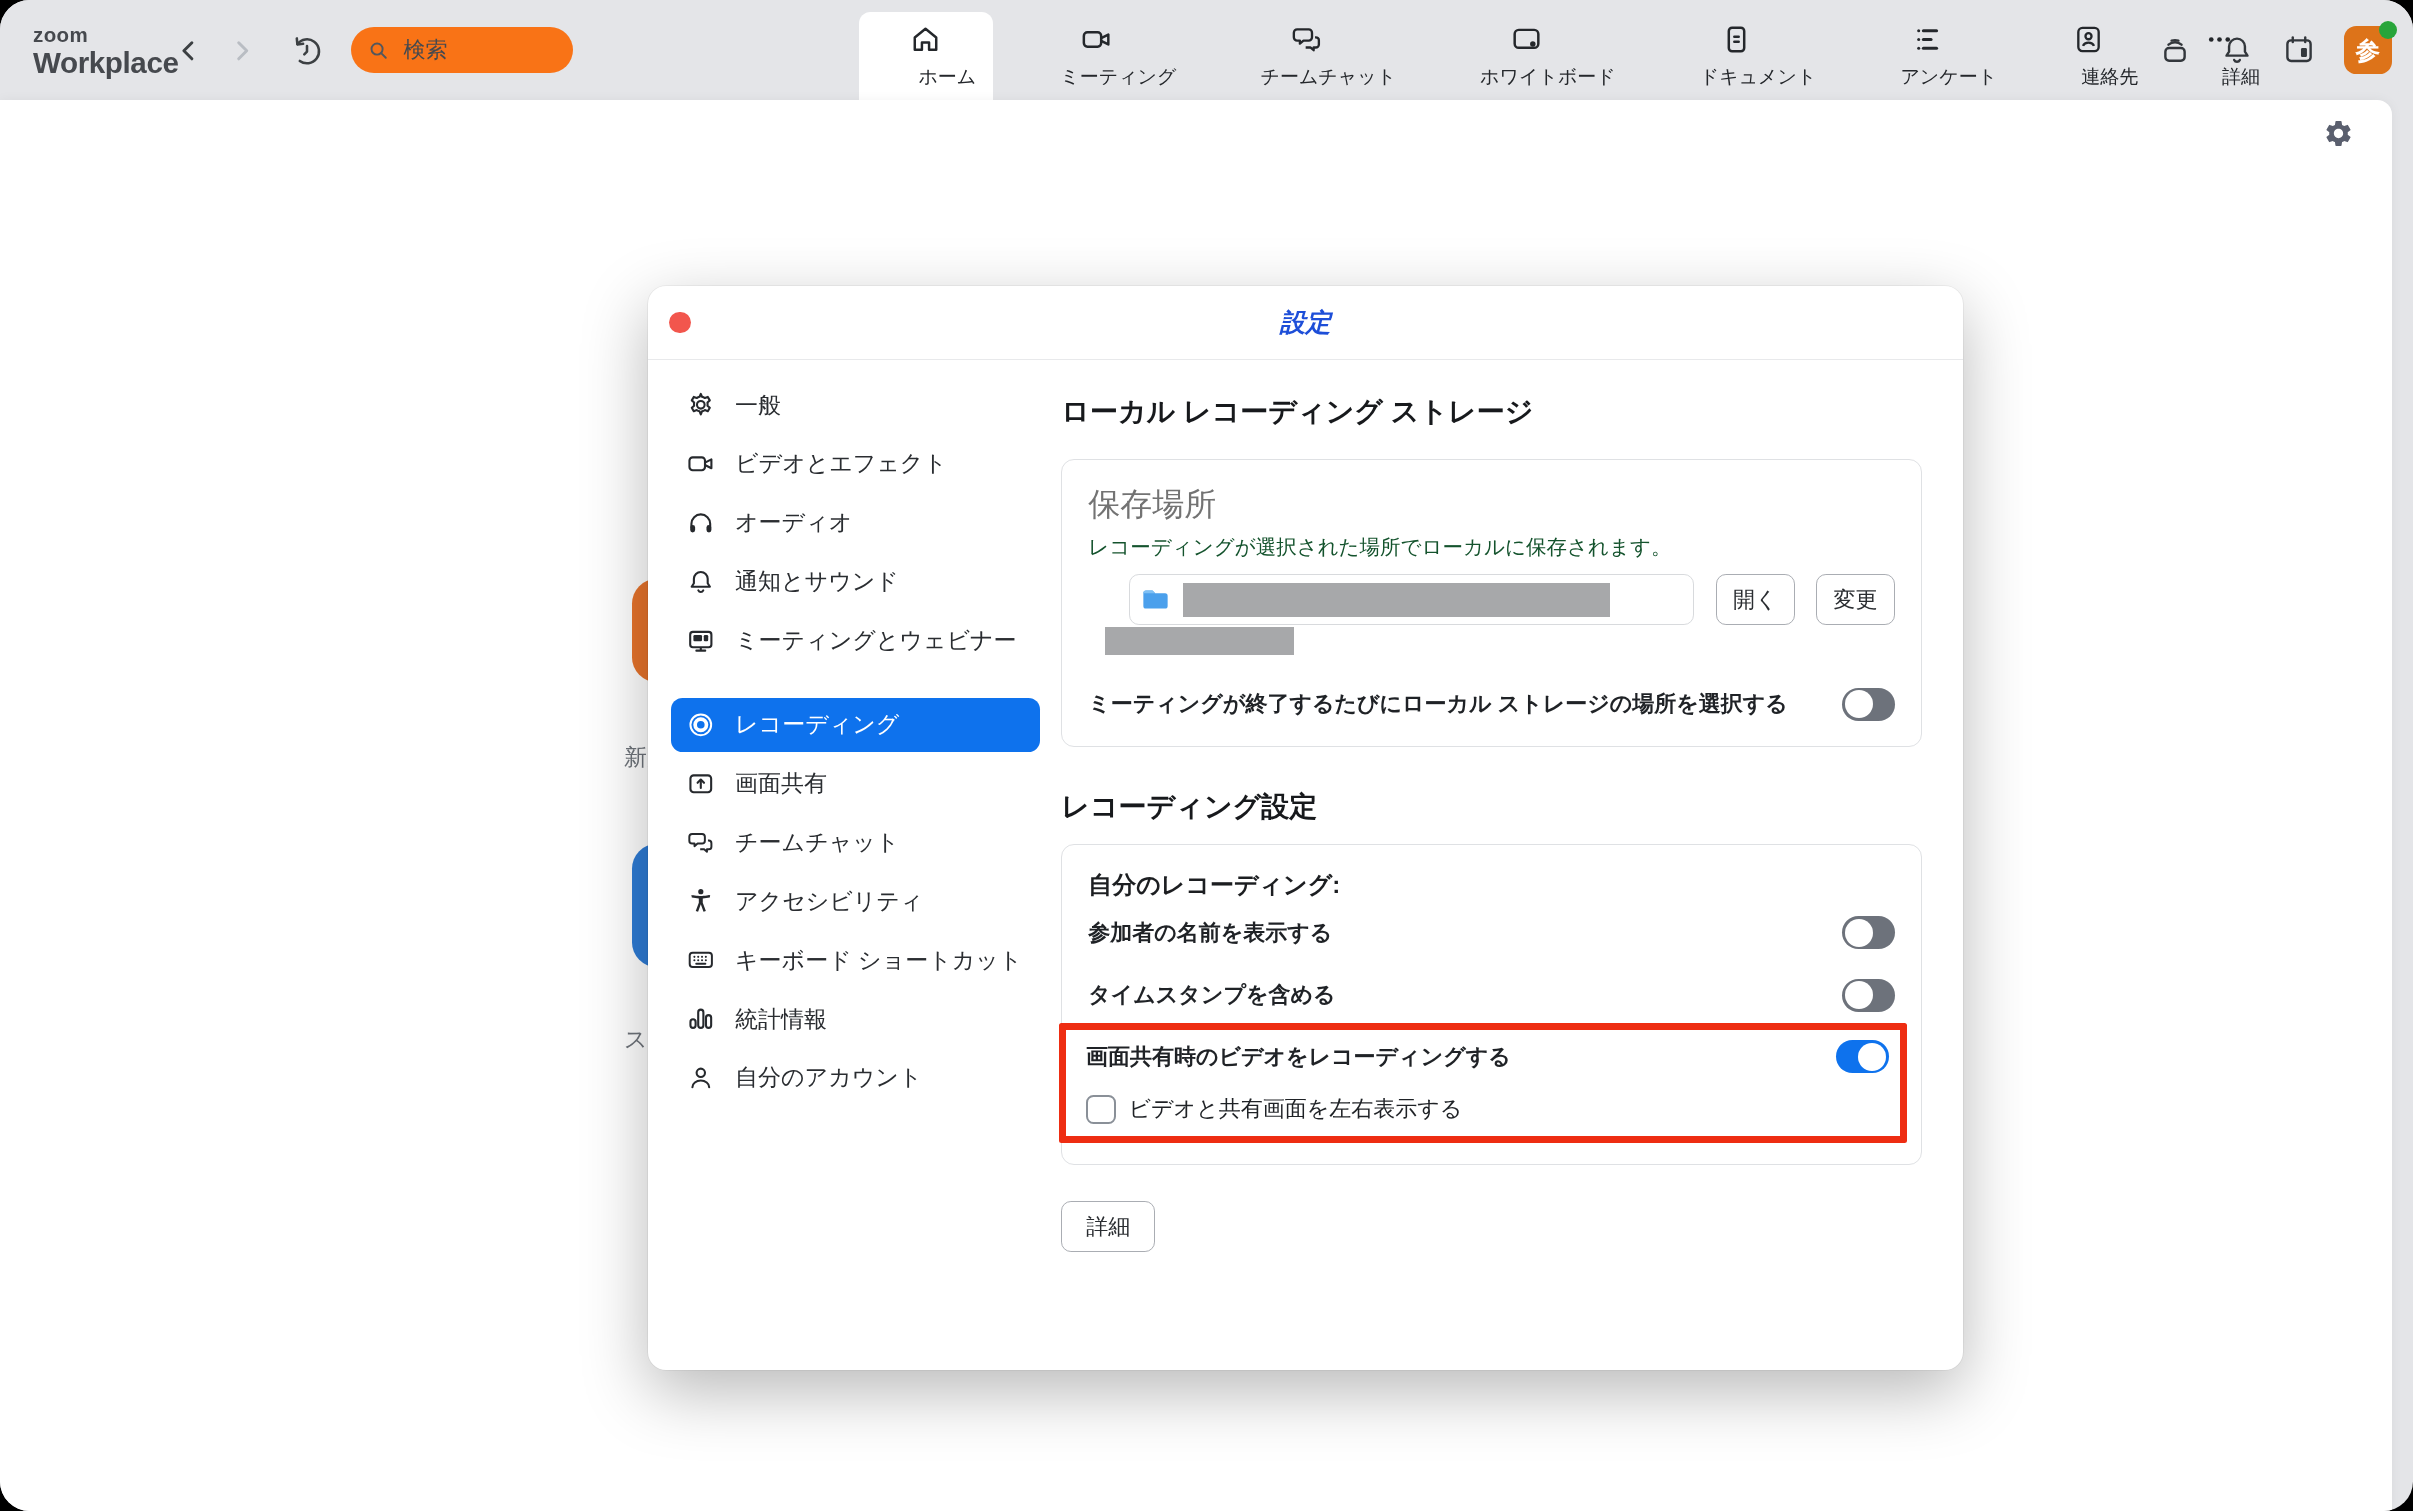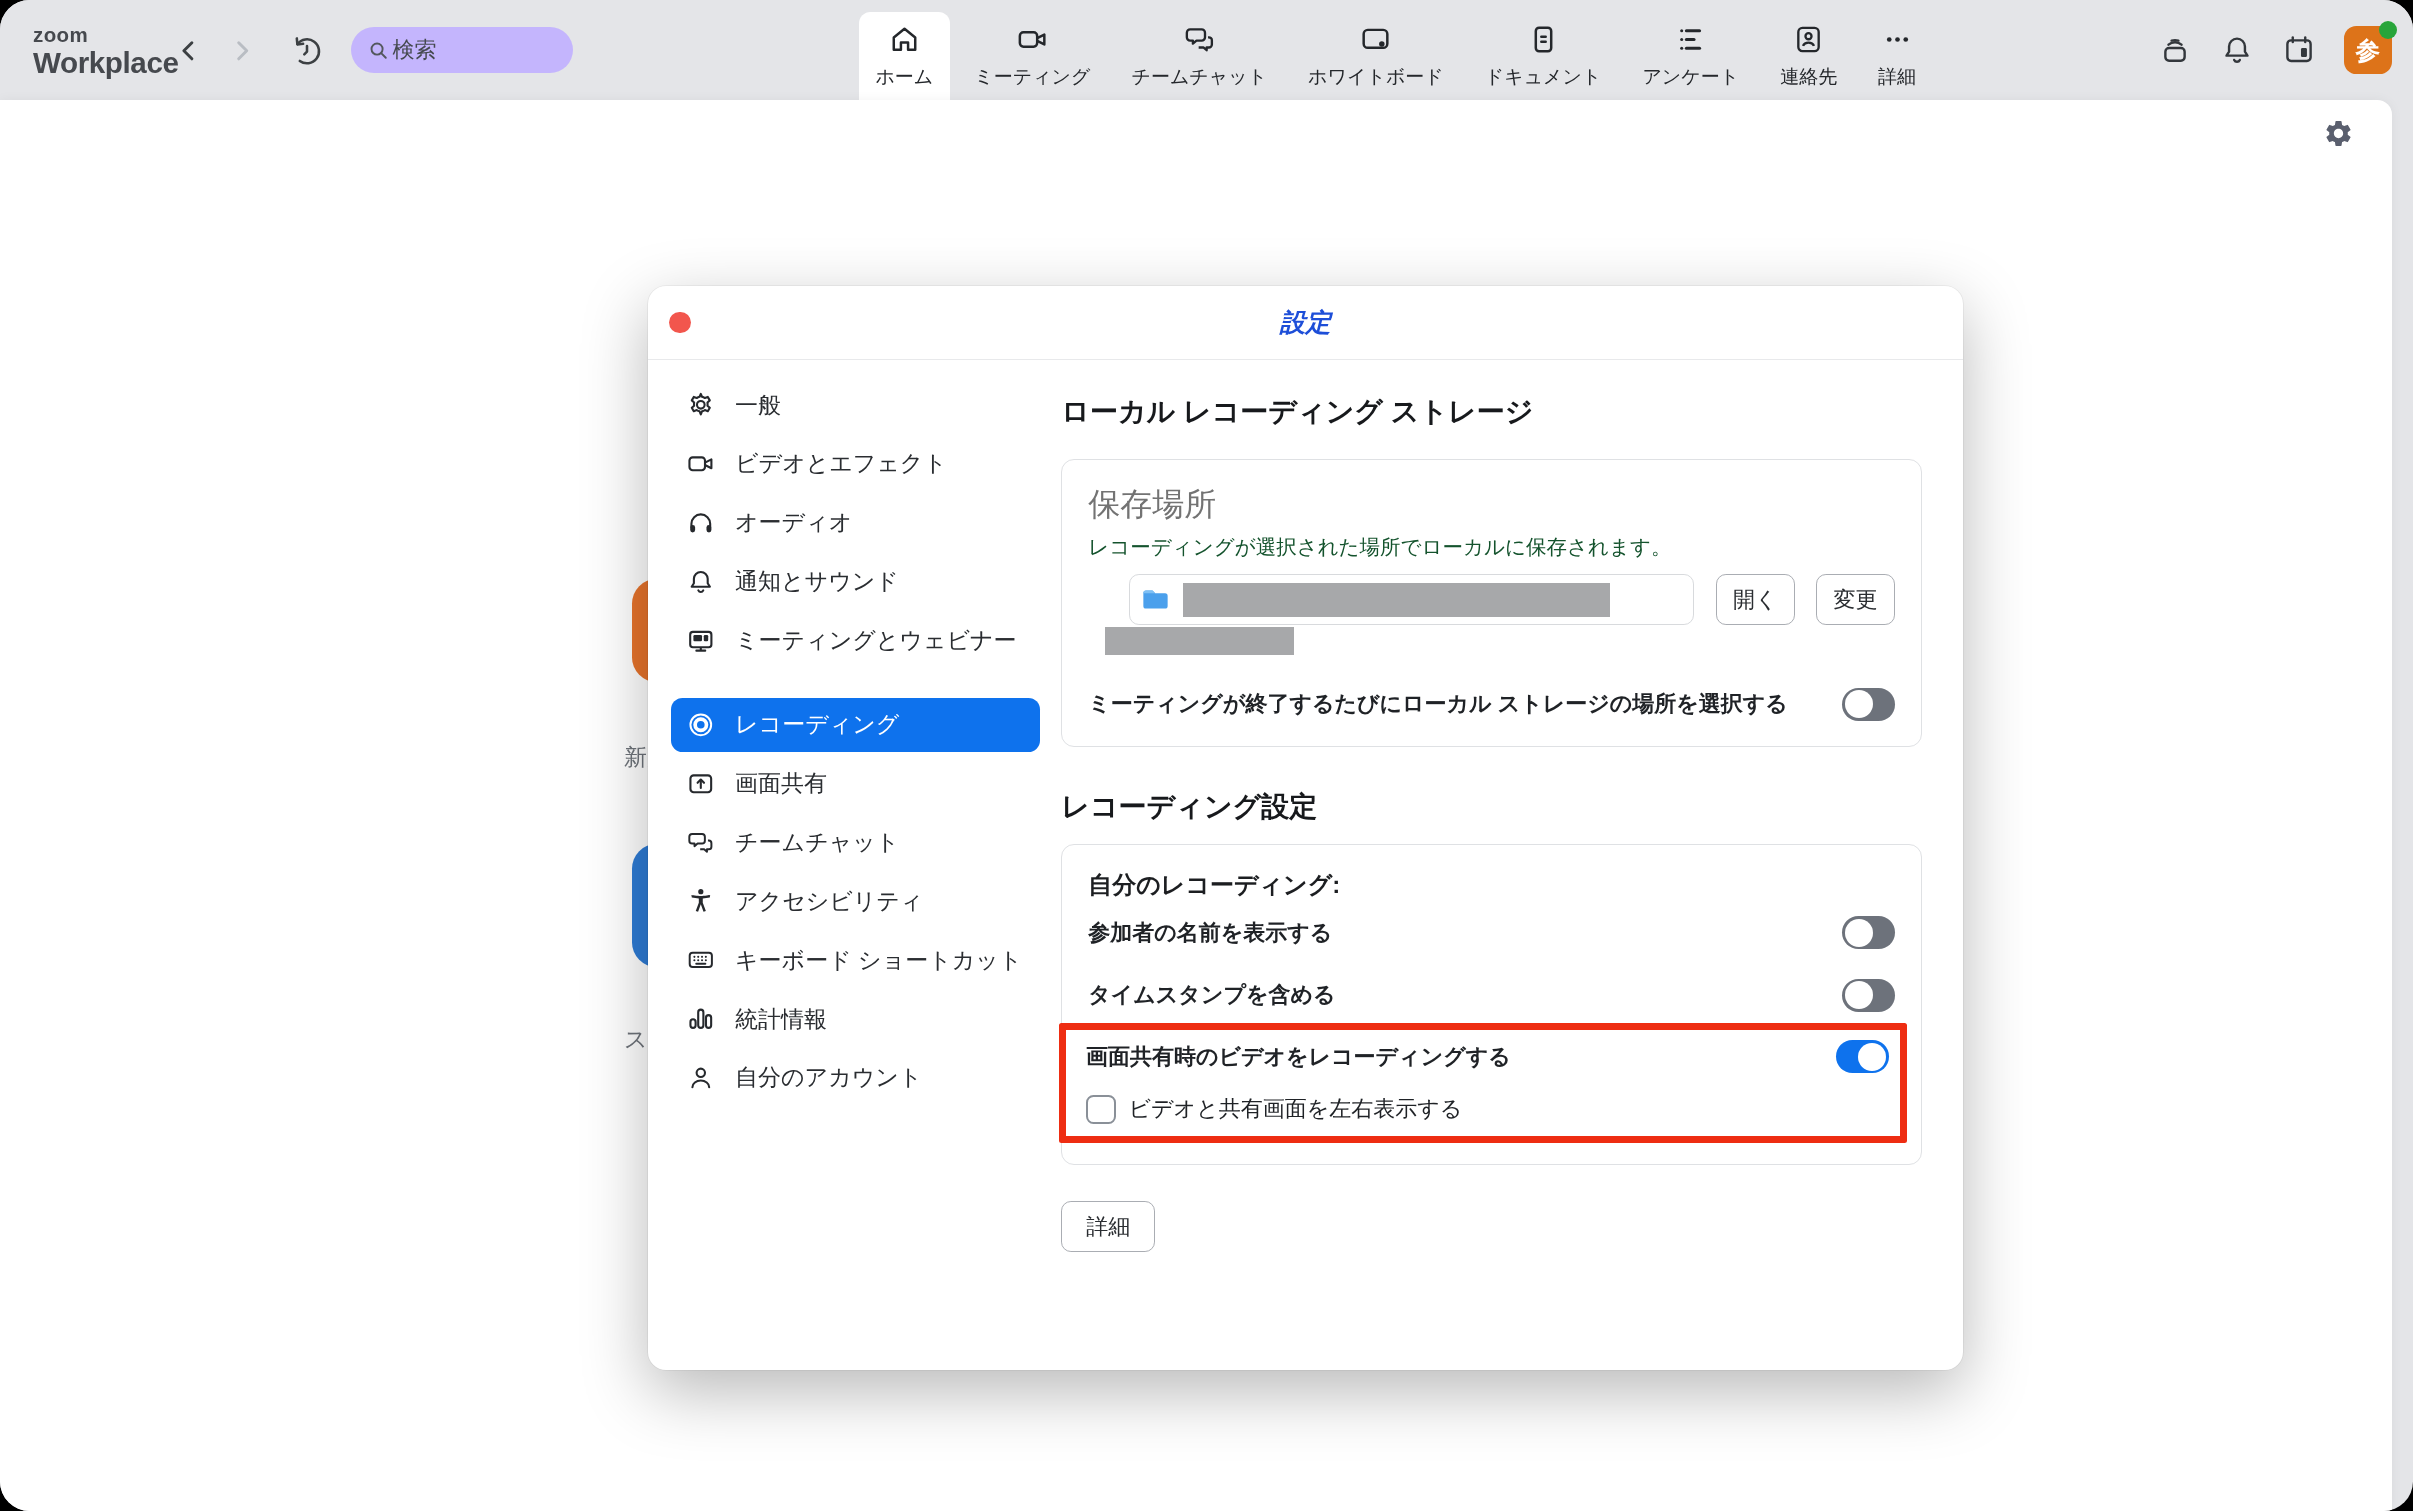--- a/index.html
+++ b/index.html
@@ -8,31 +8,31 @@
   .window { position:absolute; inset:0; border-radius:29.6px; overflow:hidden; background:#e4e5e8; }
 
   
   .topbar { position:absolute; left:0; top:0; right:0; height:100px; background:#e4e5e8; }
   .logo { position:absolute; left:33px; top:24.6px; line-height:1; color:#46494e; }
   .logo .l1 { font-size:20.5px; font-weight:700; letter-spacing:0.4px; }
   .logo .l2 { font-size:29.6px; font-weight:600; margin-top:3.3px; letter-spacing:-0.4px; }
   .navbtn { position:absolute; top:36px; width:29.6px; height:29.6px; color:#3c4043; }
   .navbtn.disabled { color:#b9bdc3; }
   .histbtn { position:absolute; left:289px; top:33px; width:36px; height:36px; color:#3c4043; }
-  .search { position:absolute; left:351px; top:27px; width:222px; height:46px; background:#c4b5fd;
-            border-radius:23px; display:flex; align-items:center; padding:0 16.4px; gap:2px; color:#45494f; }
+  .search { position:absolute; left:351px; top:27px; width:222px; height:46px; background:#f97316;
+            border-radius:23px; display:flex; align-items:center; padding:0 16.4px; gap:13px; color:#45494f; }
   .search .mag { width:23px; height:23px; color:#53575d; flex:none; }
   .search .ph { font-size:22px; }
 
   .tabs { position:absolute; left:859px; top:0; height:100px; display:flex; align-items:flex-end; gap:8.2px; }
   .tab { height:88px; display:flex; flex-direction:column; align-items:center; justify-content:flex-end;
          padding:0 16.4px 9.9px; color:#24272b; border-radius:11.5px 11.5px 0 0; }
   .tab.active { background:#fff; }
   .tab .ticon { width:33px; height:33px; margin-bottom:8.2px; }
-  .tab .tlabel { font-size:19px; white-space:nowrap; }
+  .tab .tlabel { font-size:19px; white-space:nowrap;margin-left:43px; }
 
   .right-icons { position:absolute; right:21.3px; top:0; height:100px; display:flex; align-items:center; gap:28px; }
   .ric { width:34px; height:34px; color:#33373c; }
   .avatar { position:relative; width:48px; height:48px; border-radius:12.3px; background:#dd7319;
             display:flex; align-items:center; justify-content:center; color:#fff; font-size:24.6px; font-weight:600; }
   .presence { position:absolute; right:-4.9px; top:-4.9px; width:18px; height:18px; border-radius:50%; background:#28a53a; }
 
   
   .content { position:absolute; left:0; right:21.3px; top:100px; bottom:0; background:#fff;
              border-radius:0 14.8px 0 0; box-shadow:0 0 11.5px rgba(0,0,0,.05); }

